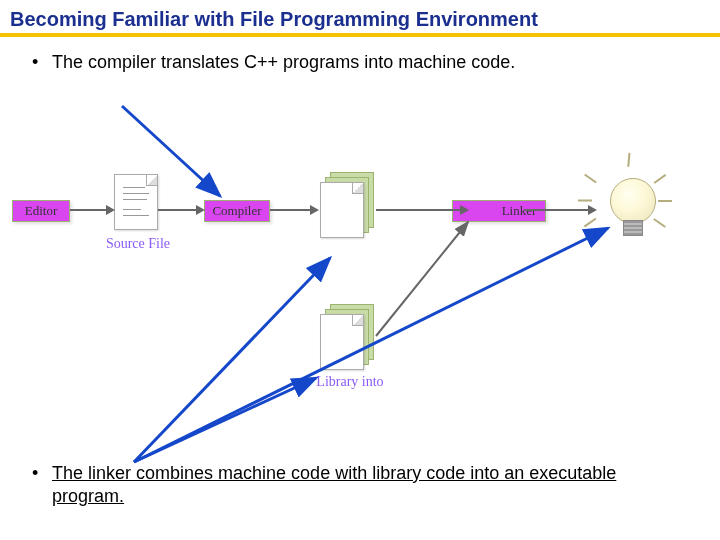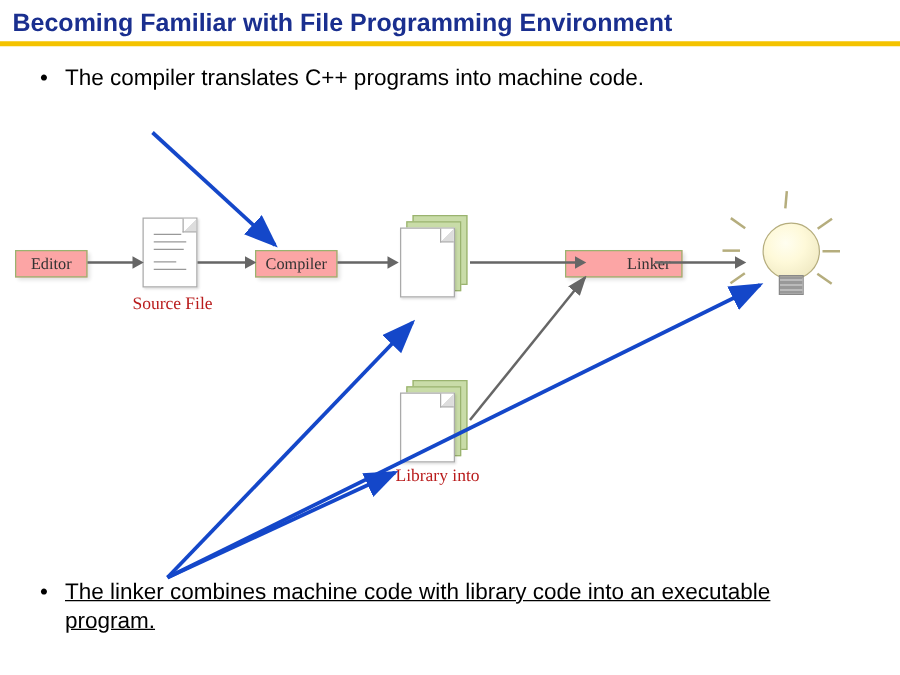--- a/index.html
+++ b/index.html
@@ -39,21 +39,21 @@
   }
   .diagram-zone {
     position: absolute;
     top: 150px;
     left: 0;
     width: 720px;
     height: 300px;
   }
   .box {
     position: absolute;
-    background: #fca5a5;
+    background: #d946ef;
     border: 1px solid #9ab36f;
     font-family: Georgia, 'Times New Roman', serif;
     font-size: 13px;
     color: #333;
     display: flex;
     align-items: center;
     justify-content: center;
     box-shadow: 2px 2px 3px rgba(0,0,0,0.12);
   }
   .stack-shadow {
@@ -76,21 +76,21 @@
     top: 0; right: 0;
     width: 10px; height: 10px;
     background: linear-gradient(135deg, #fff 0 50%, #ddd 50% 100%);
     border-left: 1px solid #aaa;
     border-bottom: 1px solid #aaa;
   }
   .label {
     position: absolute;
     font-family: Georgia, 'Times New Roman', serif;
     font-size: 14px;
-    color: #b91c1c;
+    color: #8b5cf6;
     text-align: center;
     width: 100px;
   }
   .arrow-line {
     position: absolute;
     height: 2px;
     background: #666;
   }
   .arrow-head {
     position: absolute;

